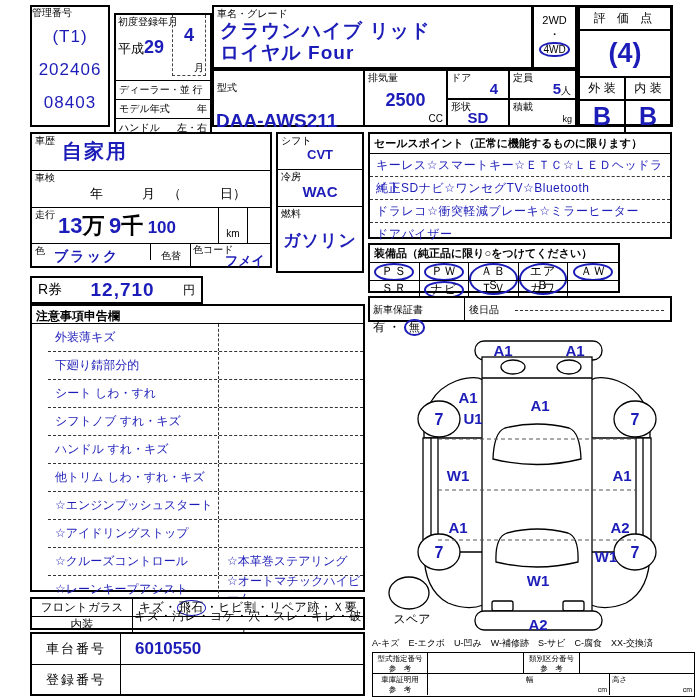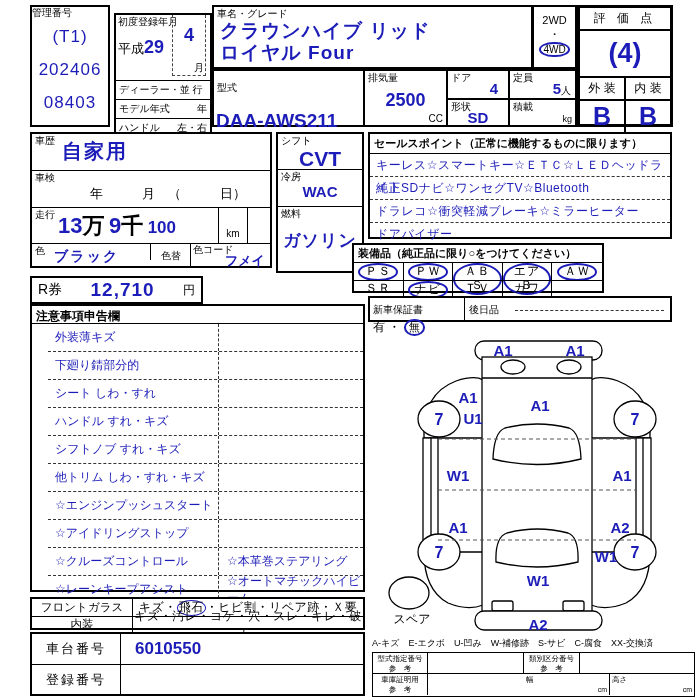--- a/index.html
+++ b/index.html
@@ -40,21 +40,21 @@
   
   #hist{ left:30px; top:132px; width:242px; height:136px; }
   #hist .r{ position:relative; border-top:1px solid #000; box-sizing:border-box;}
   #hist .r:first-child{ border-top:none; }
   #shiftbox{ left:276px; top:132px; width:88px; height:141px; }
   #shiftbox .seg{ border-bottom:1px solid #000; position:relative; box-sizing:border-box; }
   #shiftbox .seg:last-child{ border-bottom:none; }
   #sales{ left:368px; top:132px; width:304px; height:107px; }
   #sales .t{ font-size:11px; font-weight:bold; border-bottom:1.5px solid #000; padding:2px 4px; }
   #sales .it{ font-size:12px; height:22px; line-height:22px; padding-left:6px; letter-spacing:.5px; }
-  #equip{ left:352px; top:243px; width:252px; height:50px; }
+  #equip{ left:368px; top:243px; width:252px; height:50px; }
   #equip .t{ font-size:11px; font-weight:bold; border-bottom:1.5px solid #000; padding:1px 4px; }
   #equip .grid{ display:flex; flex-wrap:wrap; }
   #equip .gc{ width:20%; box-sizing:border-box; text-align:center; font-size:12px; height:17px; line-height:15px; border-right:1px solid #000; letter-spacing:1px;}
   #equip .gc:nth-child(5n){ border-right:none; }
   #equip .gc:nth-child(n+6){ border-top:1px solid #000; }
   #warr{ left:368px; top:296px; width:304px; height:26px; display:flex; }
   #warr .l{ width:95px; border-right:1.5px solid #000; padding:1px 3px; box-sizing:border-box;}
   #warr .r{ flex:1; padding:1px 4px; position:relative;}
   #rk{ left:30px; top:276px; width:173px; height:28px; display:flex; align-items:center; padding:0 6px; box-sizing:border-box;}
   
@@ -200,21 +200,21 @@
       <span style="position:absolute; left:158px; top:0; bottom:0; right:0; border-left:1px solid #000;">
         <span class="lbl" style="position:absolute; top:0; left:2px;">色コード</span>
         <span class="blue" style="position:absolute; left:34px; top:8px; font-size:13px; font-weight:bold;">フメイ</span>
       </span>
     </div>
   </div>
 
   <div class="box" id="shiftbox">
     <div class="seg" style="height:36px;">
       <span class="lbl toplbl">シフト</span>
-      <div class="blue" style="text-align:center; font-size:21px; font-weight:bold; padding-top:13px;">CVT</div>
+      <div class="blue" style="text-align:center; font-size:13px; font-weight:bold; padding-top:13px;">CVT</div>
     </div>
     <div class="seg" style="height:37px;">
       <span class="lbl toplbl">冷房</span>
       <div class="blue" style="text-align:center; font-size:15px; font-weight:bold; padding-top:13px;">WAC</div>
     </div>
     <div class="seg" style="height:64px;">
       <span class="lbl toplbl">燃料</span>
       <div class="blue" style="text-align:center; font-size:17px; font-weight:bold; padding-top:22px; letter-spacing:1px;">ガソリン</div>
     </div>
   </div>
@@ -268,25 +268,25 @@
       </div>
     <div class="nr">
         <span class="nl blue">下廻り錆部分的</span>
         <span class="nrt blue"></span>
       </div>
     <div class="nr">
         <span class="nl blue">シート しわ・すれ</span>
         <span class="nrt blue"></span>
       </div>
     <div class="nr">
+        <span class="nl blue">シフトノブ すれ・キズ</span>
+        <span class="nrt blue"></span>
+      </div>
+    <div class="nr">
         <span class="nl blue">ハンドル すれ・キズ</span>
-        <span class="nrt blue"></span>
-      </div>
-    <div class="nr">
-        <span class="nl blue">シフトノブ すれ・キズ</span>
         <span class="nrt blue"></span>
       </div>
     <div class="nr">
         <span class="nl blue">他トリム しわ・すれ・キズ</span>
         <span class="nrt blue"></span>
       </div>
     <div class="nr">
         <span class="nl blue">☆エンジンプッシュスタート</span>
         <span class="nrt blue"></span>
       </div>

